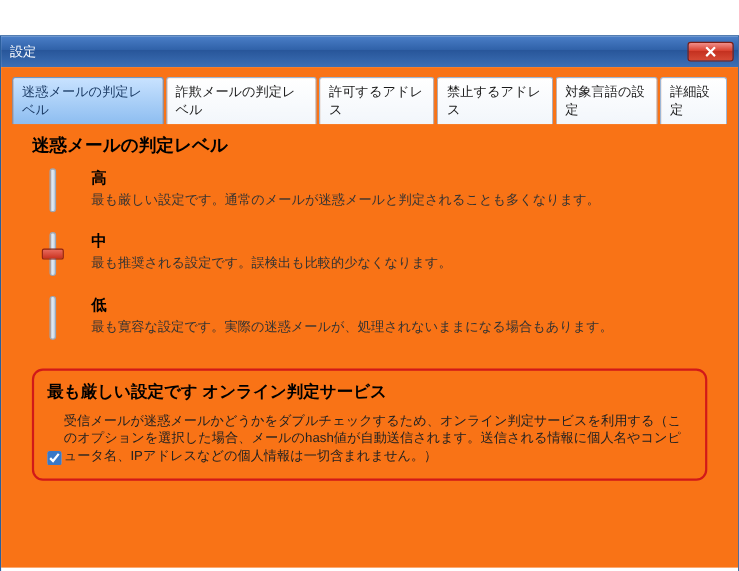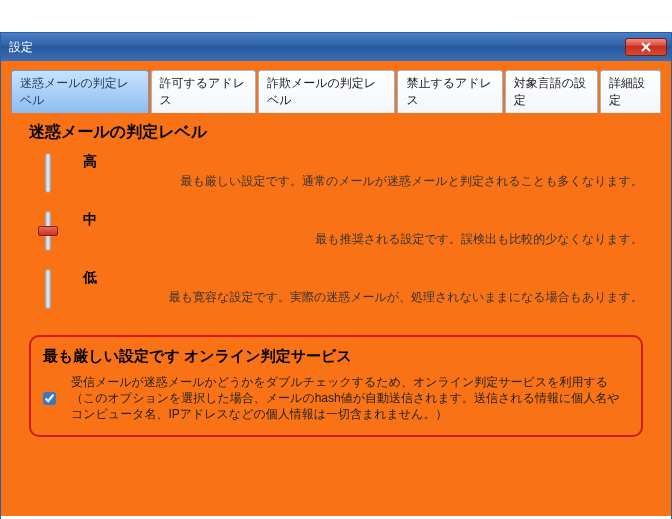--- a/index.html
+++ b/index.html
@@ -133,38 +133,37 @@
   }
   .level-label {
     font-size: 14px;
     font-weight: bold;
     color: #000;
     margin-bottom: 2px;
   }
   .level-desc {
     font-size: 12px;
     color: #333;
-    text-align: right;
   }
   .boxed {
     border: 2px solid #d11919;
     border-radius: 10px;
     padding: 10px 12px 12px 12px;
     margin-top: 8px;
   }
   .boxed-title {
     font-size: 15px;
     font-weight: bold;
     color: #000;
     margin-bottom: 8px;
   }
   .chk-row {
     display: flex;
-    align-items: center;
-    gap: 15px;
+    align-items: flex-end;
+    gap: 2px;
   }
   .chk-row input[type=checkbox] {
     margin: 1px 0 0 0;
     width: 13px; height: 13px;
     accent-color: #3a78c6;
   }
   .chk-label {
     font-size: 12px;
     color: #222;
     line-height: 1.35;
@@ -206,22 +205,22 @@
     <div class="close-btn">
       <svg viewBox="0 0 10 10">
           <path d="M1 1 L9 9 M9 1 L1 9" stroke="#fff" stroke-width="2" fill="none"></path>
         </svg>
     </div>
   </div>
 
   <div class="client">
     <div class="tabs">
       <div class="tab active"><span>迷惑メールの判定レベル</span></div>
+      <div class="tab"><span>詐欺メールの判定レベル</span></div>
       <div class="tab"><span>許可するアドレス</span></div>
-      <div class="tab"><span>詐欺メールの判定レベル</span></div>
       <div class="tab"><span>禁止するアドレス</span></div>
       <div class="tab"><span>対象言語の設定</span></div>
       <div class="tab"><span>詳細設定</span></div>
     </div>
 
     <div class="panel">
       <div class="panel-title">迷惑メールの判定レベル</div>
 
       <div class="level-row">
         <div class="slider-seg">

